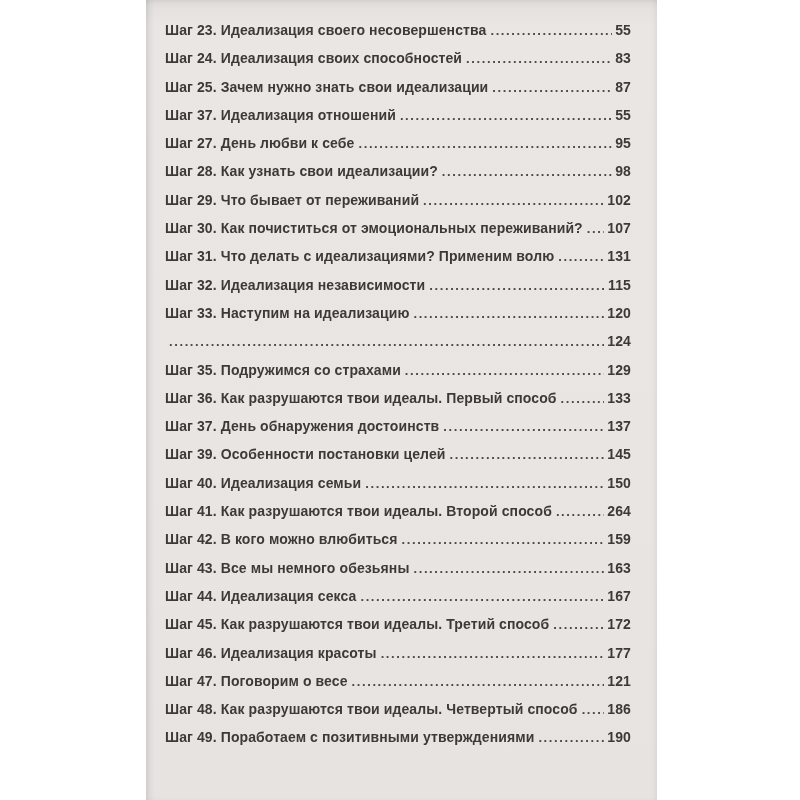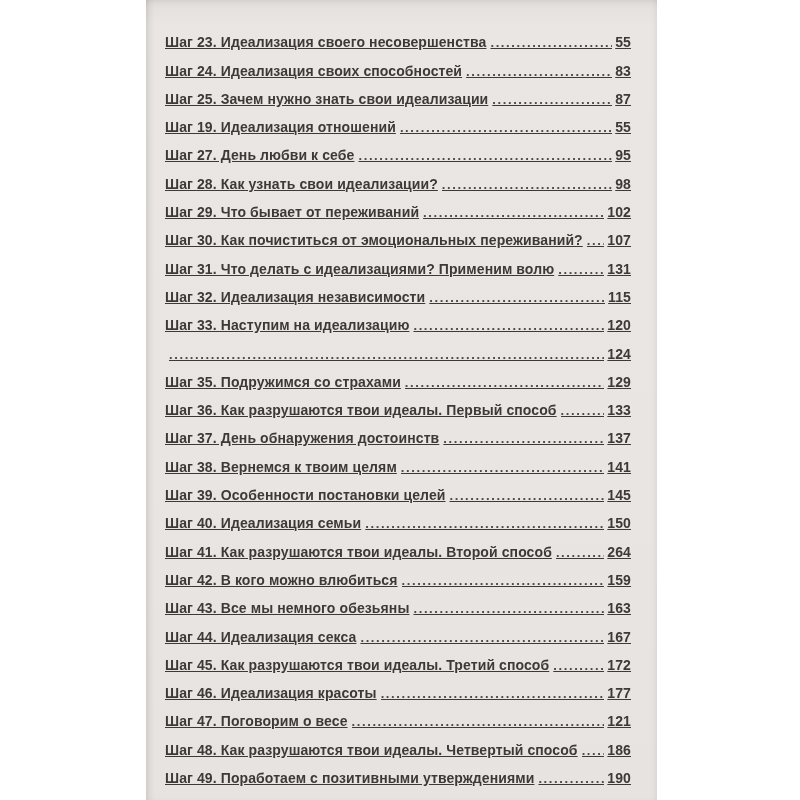--- a/index.html
+++ b/index.html
@@ -29,27 +29,26 @@
       inset -5px 0 8px -6px rgba(0,0,0,0.10),
       inset 0 6px 8px -6px rgba(0,0,0,0.10);
     box-sizing: border-box;
     padding: 22px 26px 0 19px;
   }
   .toc {
     width: 100%;
   }
   .toc-row {
     display: flex;
-    align-items: flex-end;
+    align-items: flex-start;
     height: 28.3px;
     font-size: 14px;
     font-weight: 700;
     color: #3c3a37;
     letter-spacing: 0.1px;
-    text-decoration: underline;
   }
   .toc-title {
     white-space: nowrap;
     flex: 0 0 auto;
   }
   .toc-leader {
     flex: 1 1 auto;
     min-width: 5px;
     overflow: hidden;
     white-space: nowrap;
@@ -85,21 +84,21 @@
     <span class="toc-page">83</span>
   </div>
 
   <div class="toc-row">
     <span class="toc-title">Шаг 25. Зачем нужно знать свои идеализации</span>
     <span class="toc-leader"></span>
     <span class="toc-page">87</span>
   </div>
 
   <div class="toc-row">
-    <span class="toc-title">Шаг 19. Идеализация отношений</span>
+    <span class="toc-title">Шаг 37. Идеализация отношений</span>
     <span class="toc-leader"></span>
     <span class="toc-page">55</span>
   </div>
 
   <div class="toc-row">
     <span class="toc-title">Шаг 27. День любви к себе</span>
     <span class="toc-leader"></span>
     <span class="toc-page">95</span>
   </div>
 
@@ -155,25 +154,20 @@
     <span class="toc-leader"></span>
     <span class="toc-page">133</span>
   </div>
 
   <div class="toc-row">
     <span class="toc-title">Шаг 37. День обнаружения достоинств</span>
     <span class="toc-leader"></span>
     <span class="toc-page">137</span>
   </div>
 
-  <div class="toc-row">
-    <span class="toc-title">Шаг 38. Вернемся к твоим целям</span>
-    <span class="toc-leader"></span>
-    <span class="toc-page">141</span>
-  </div>
 
   <div class="toc-row">
     <span class="toc-title">Шаг 39. Особенности постановки целей</span>
     <span class="toc-leader"></span>
     <span class="toc-page">145</span>
   </div>
 
   <div class="toc-row">
     <span class="toc-title">Шаг 40. Идеализация семьи</span>
     <span class="toc-leader"></span>

